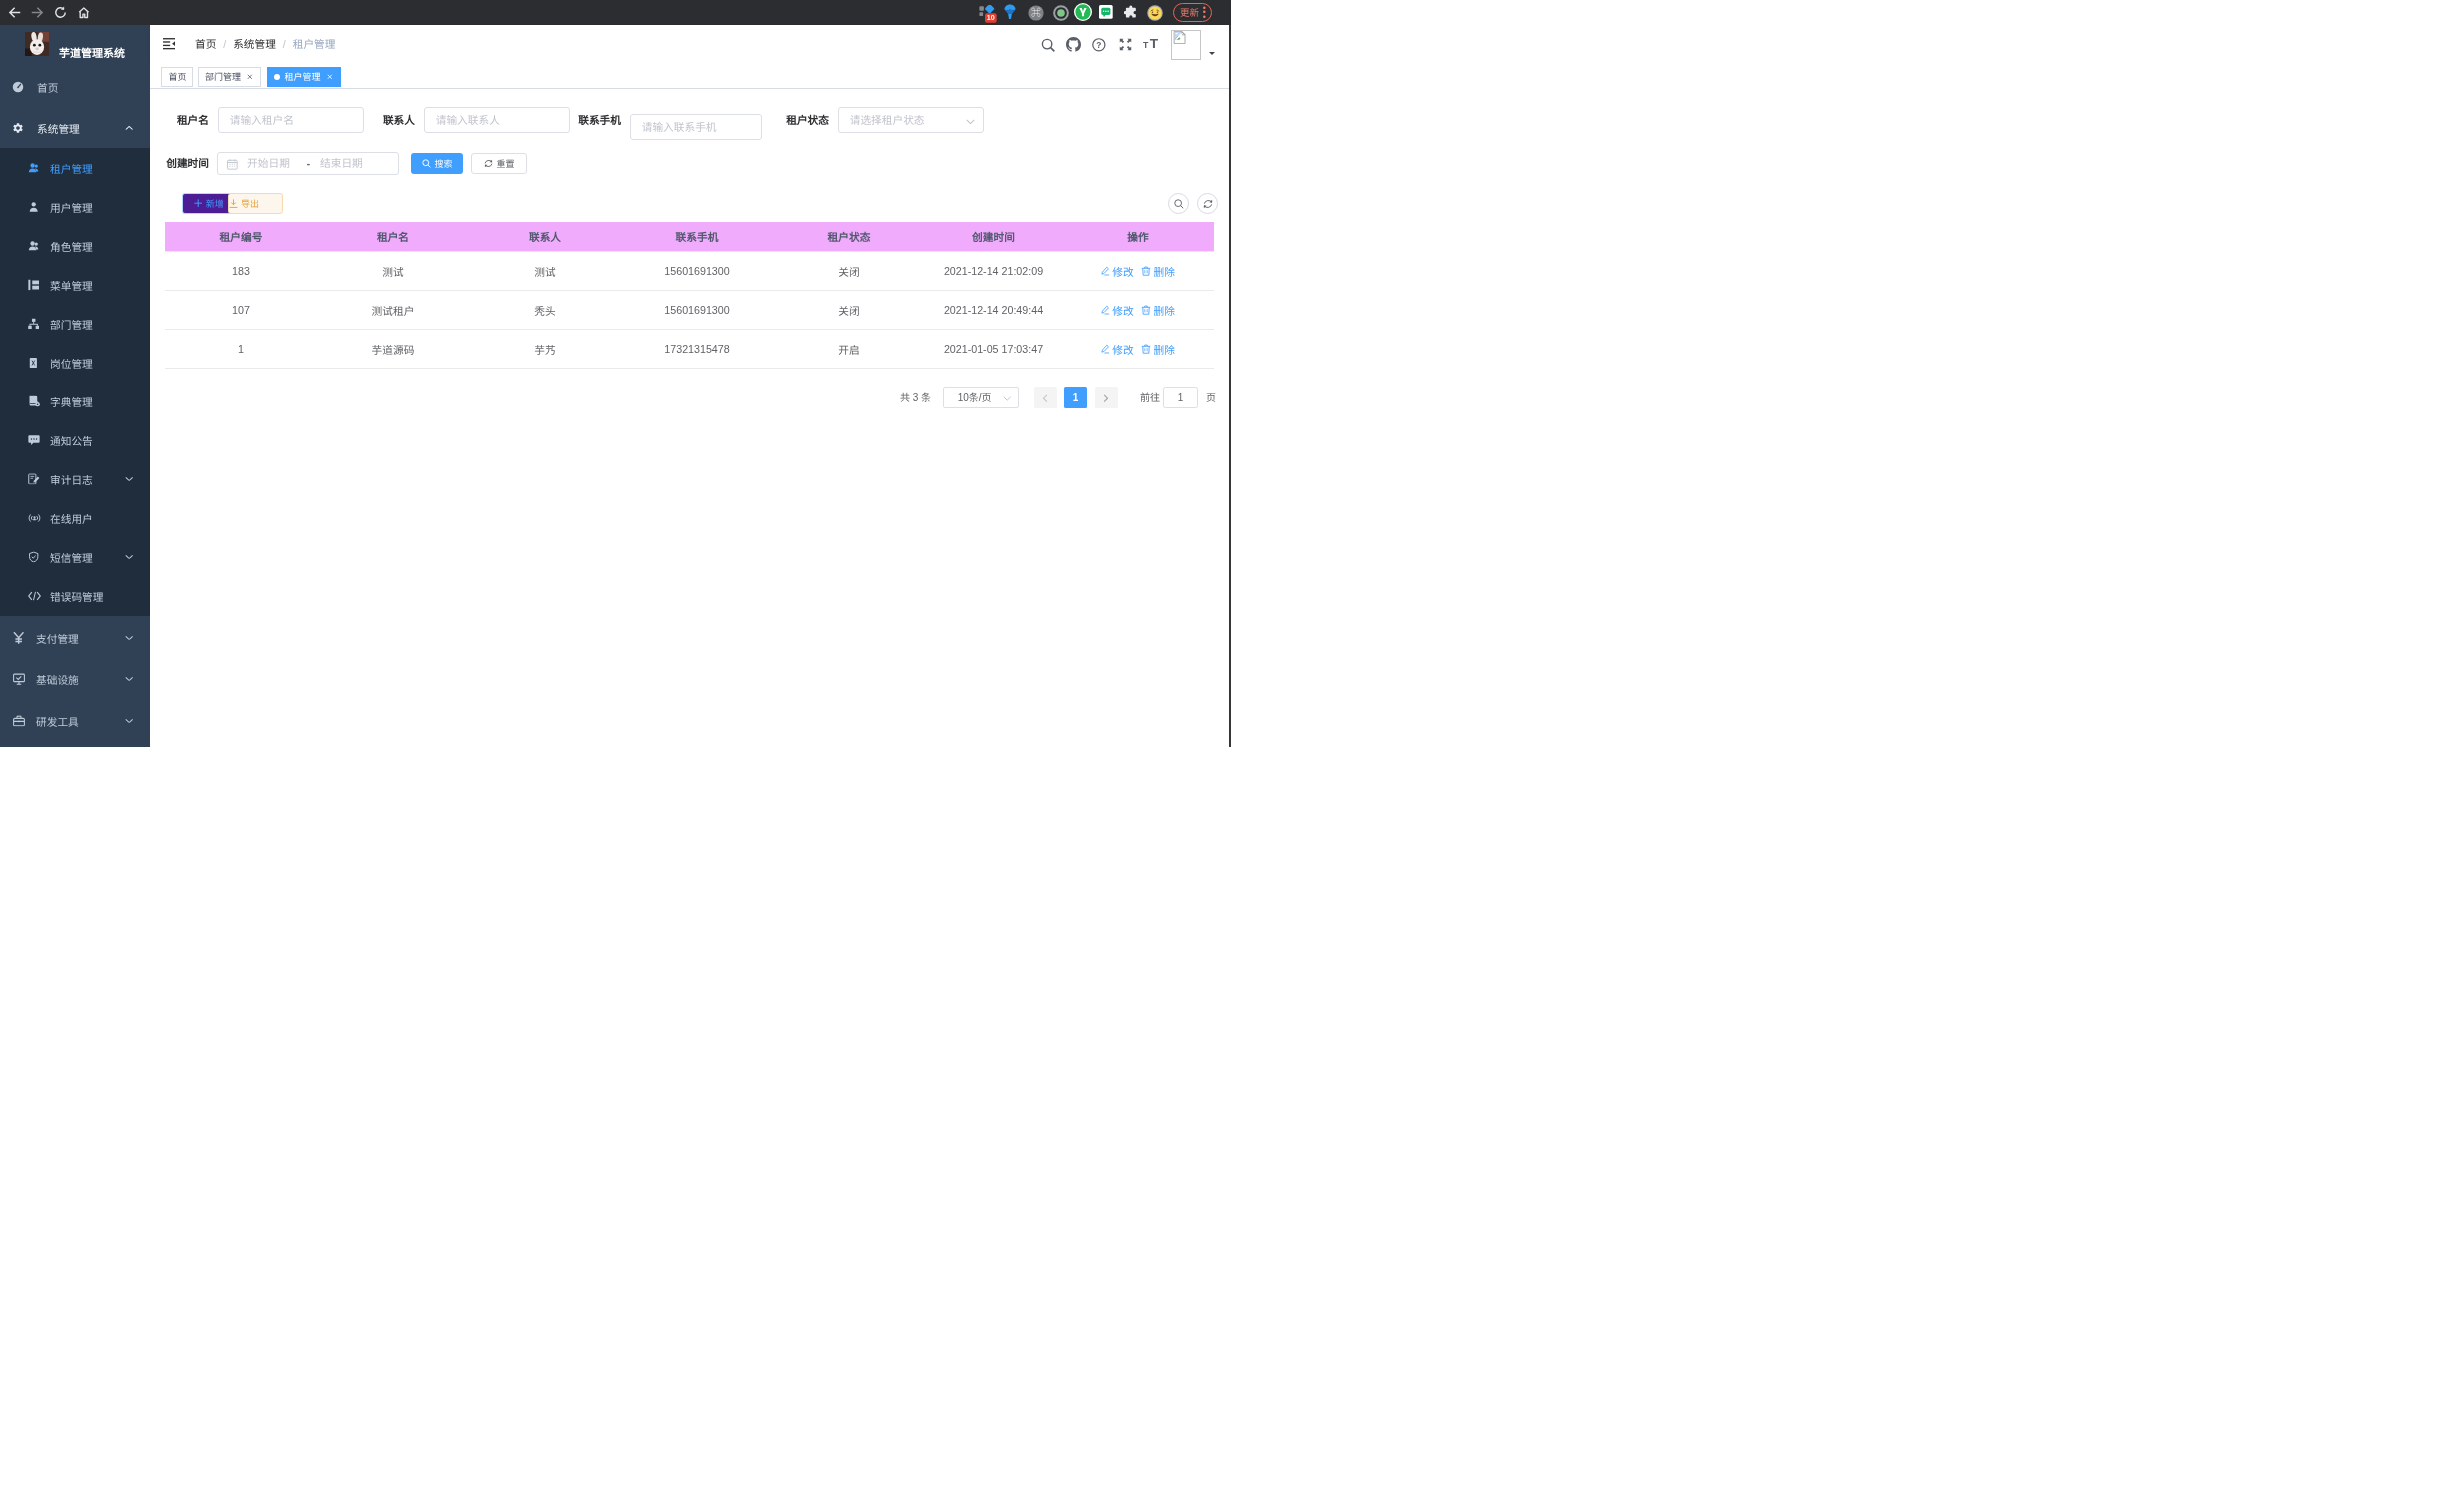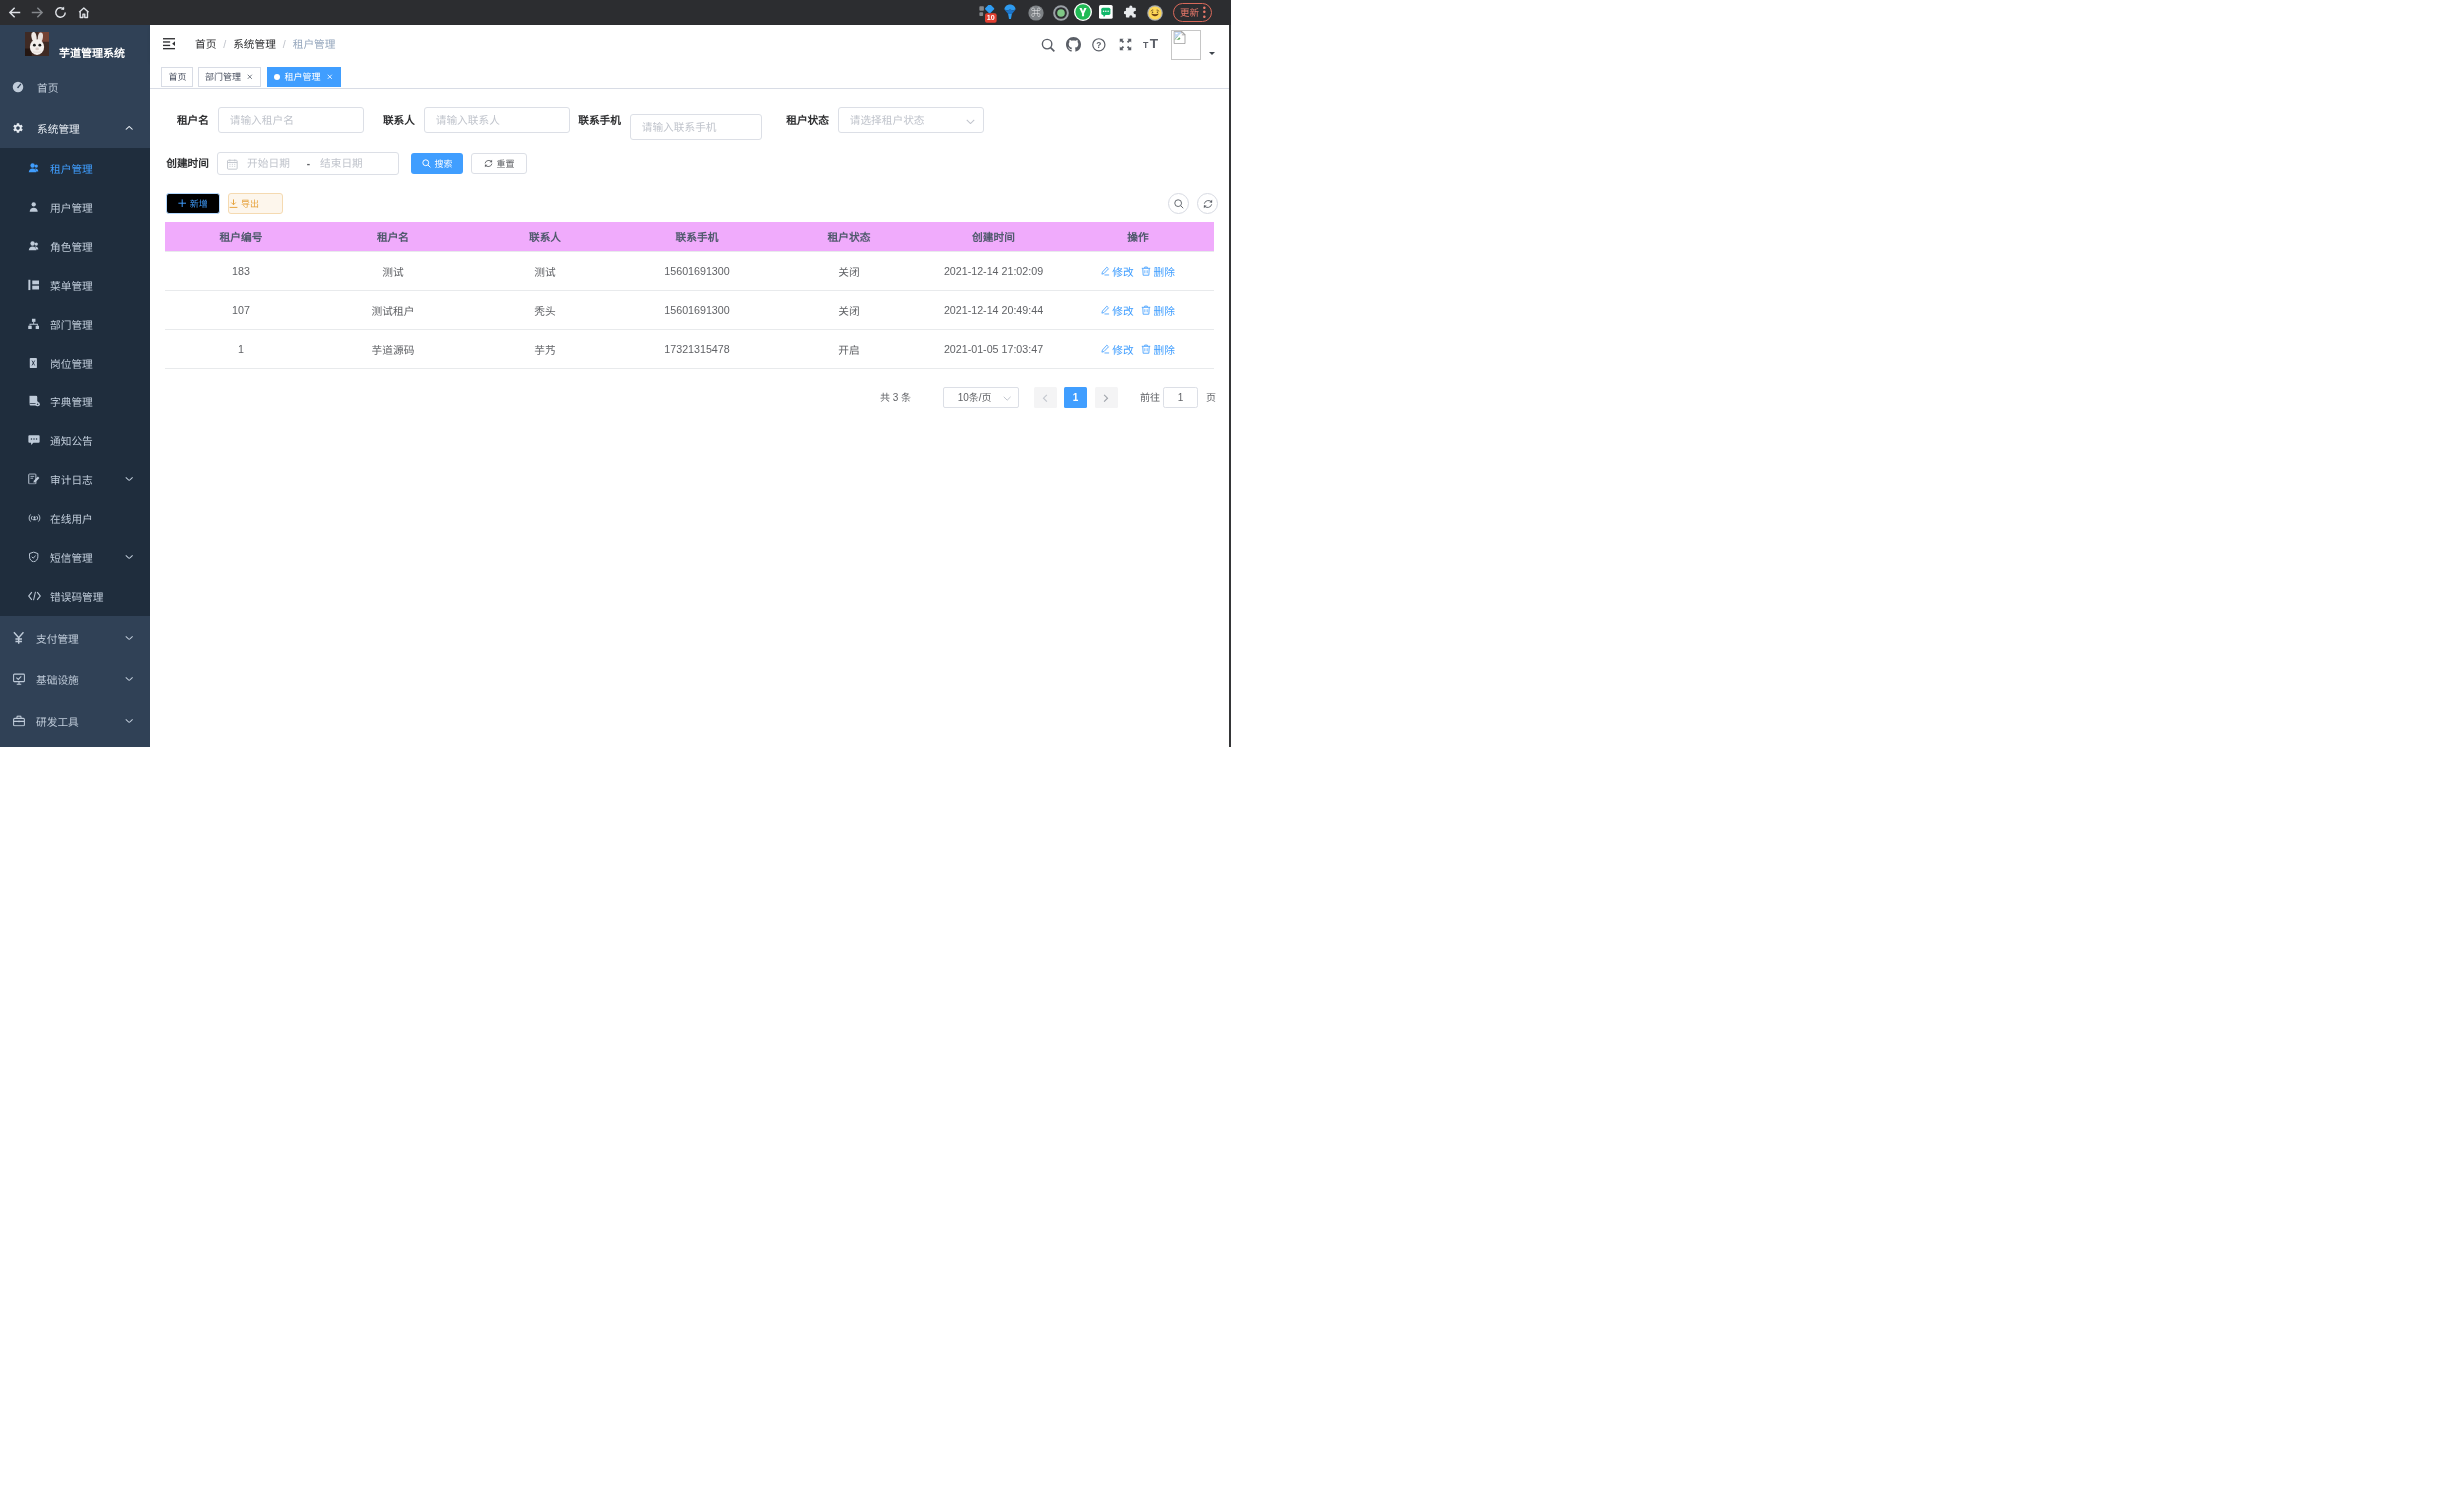--- a/index.html
+++ b/index.html
@@ -338,21 +338,21 @@
   <svg width="9" height="9" viewBox="0 0 12 12" style="margin-right:3.8px">
       <circle cx="5" cy="5" r="3.9" stroke="#fff" stroke-width="1.3" fill="none"></circle>
       <path d="M8 8l3.2 3.2" stroke="#fff" stroke-width="1.3"></path>
     </svg>搜索</div>
 <div class="abs" style="left:471px;top:153px;width:56px;height:21px;background:#fff;border:0.8px solid #dcdfe6;border-radius:3px;color:#606266;font-size:9px;display:flex;align-items:center;justify-content:center">
   <svg width="9" height="9" viewBox="0 0 12 12" style="margin-right:3.8px">
       <path d="M10.5 4.2A5 5 0 0 0 1.4 5.8M1.5 7.8a5 5 0 0 0 9.1-1.6" stroke="#606266" stroke-width="1.2" fill="none"></path>
       <path d="M10.8 0.9v3.5H7.3zM1.2 11.1V7.6h3.5z" fill="#606266"></path>
     </svg>重置</div>
 
-<div class="abs" style="left:166px;top:193px;width:54px;height:21px;background:#000000;border:0.8px solid #b3d8ff;border-radius:3px;color:#409eff;font-size:9px;display:flex;align-items:center;justify-content:center">
+<div class="abs" style="left:182px;top:193px;width:54px;height:21px;background:#4c1d95;border:0.8px solid #b3d8ff;border-radius:3px;color:#409eff;font-size:9px;display:flex;align-items:center;justify-content:center">
   <svg width="8.4" height="8.4" viewBox="0 0 11 11" style="margin-right:3px">
       <path d="M5.5 0.5v10M0.5 5.5h10" stroke="#409eff" stroke-width="1.3"></path>
     </svg>新增</div>
 <div class="abs" style="left:228px;top:193px;width:55px;height:21px;background:#fdf6ec;border:0.8px solid #f5dab1;border-radius:3px;color:#e6a23c;font-size:9px;display:flex;align-items:center;">
   <svg width="9" height="9" viewBox="0 0 12 12" style="margin-right:3px">
       <path d="M6 0.5v7M3 4.7l3 3 3-3" stroke="#e6a23c" stroke-width="1.3" fill="none"></path>
       <path d="M0.8 11.2h10.4" stroke="#e6a23c" stroke-width="1.3"></path>
     </svg>导出</div>
 <div class="abs" style="left:1168px;top:193px;width:21px;height:21px;border:0.8px solid #d7dae2;border-radius:50%;background:#fff">
   <svg class="abs" style="left:5px;top:5px" width="10" height="10" viewBox="0 0 13 13">
@@ -434,21 +434,21 @@
         </svg>
         <i>修改</i>
         <svg style="margin-left:7.6px" width="10" height="10" viewBox="0 0 13 13">
           <path d="M1 3h11M4.8 3V1.4h3.4V3M2.3 3l.5 9h7.4l.5-9" stroke="#409eff" stroke-width="1.1" fill="none"></path>
           <path d="M5 5.5v4M8 5.5v4" stroke="#409eff" stroke-width="1"></path>
         </svg>
         <i>删除</i>
       </span>
     </div>
 </div>
-<div class="abs" style="left:880px;top:387px;height:21px;line-height:21px;font-size:10px;color:#606266">共 3 条</div>
+<div class="abs" style="left:900px;top:387px;height:21px;line-height:21px;font-size:10px;color:#606266">共 3 条</div>
 <div class="abs" style="left:943px;top:387px;width:76px;height:21px;border:0.8px solid #dcdfe6;border-radius:2px;background:#fff">
   <span class="abs" style="left:13.7px;top:0;line-height:20px;font-size:10px;color:#606266">10条/页</span>
   <svg class="abs" style="right:6.9px;top:8px" width="8.4" height="5" viewBox="0 0 11 6.5">
       <path d="M1 1l4.5 4.5L10 1" stroke="#c0c4cc" stroke-width="1.3" fill="none"></path>
     </svg>
 </div>
 <div class="abs" style="left:1034px;top:387px;width:23px;height:21px;background:#f4f4f5;border-radius:1.5px">
   <svg class="abs" style="left:8.4px;top:6.5px" width="6" height="8.4" viewBox="0 0 8 11">
       <path d="M6.5 1 2 5.5 6.5 10" stroke="#c3c7ce" stroke-width="1.5" fill="none"></path>
     </svg>

